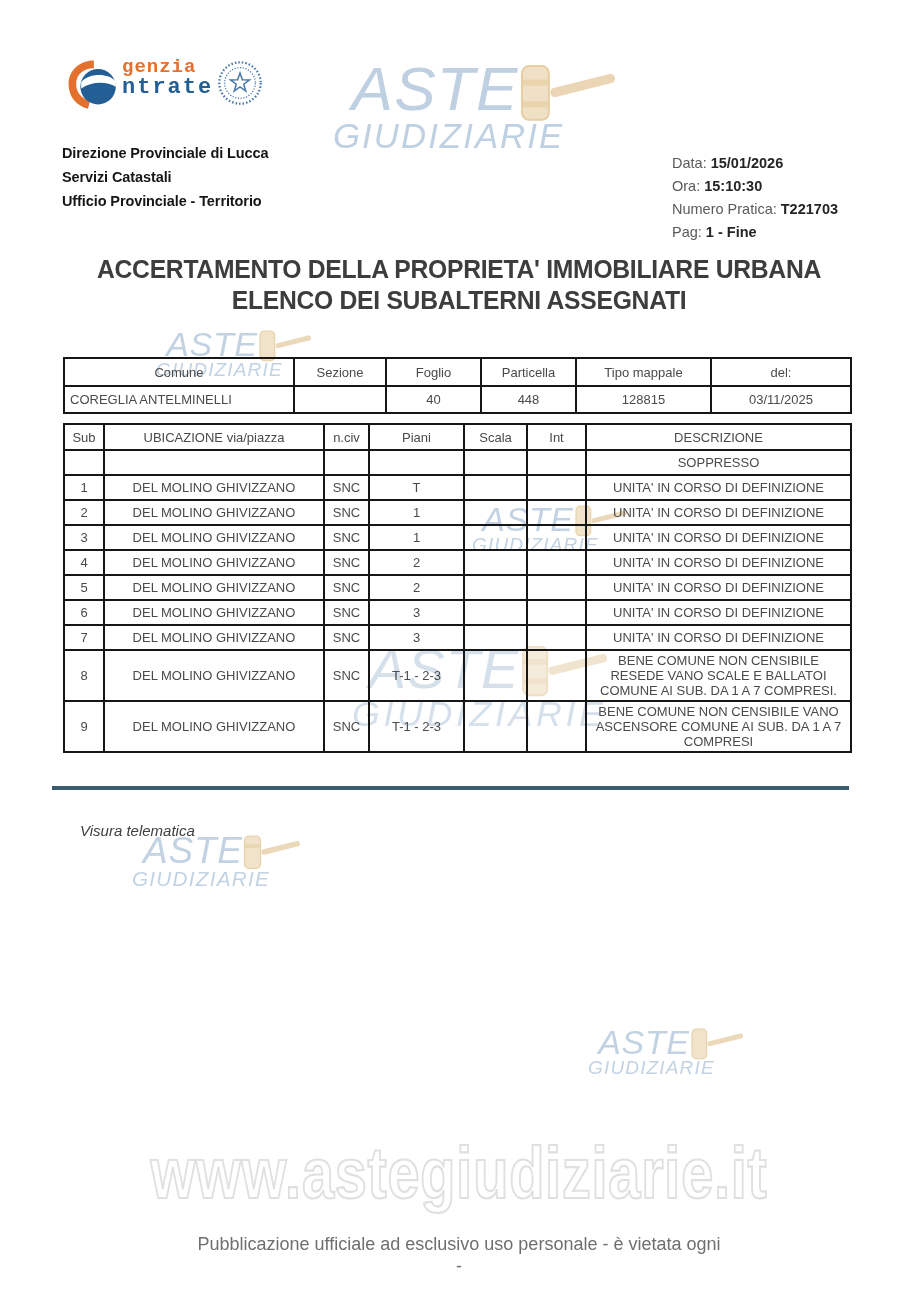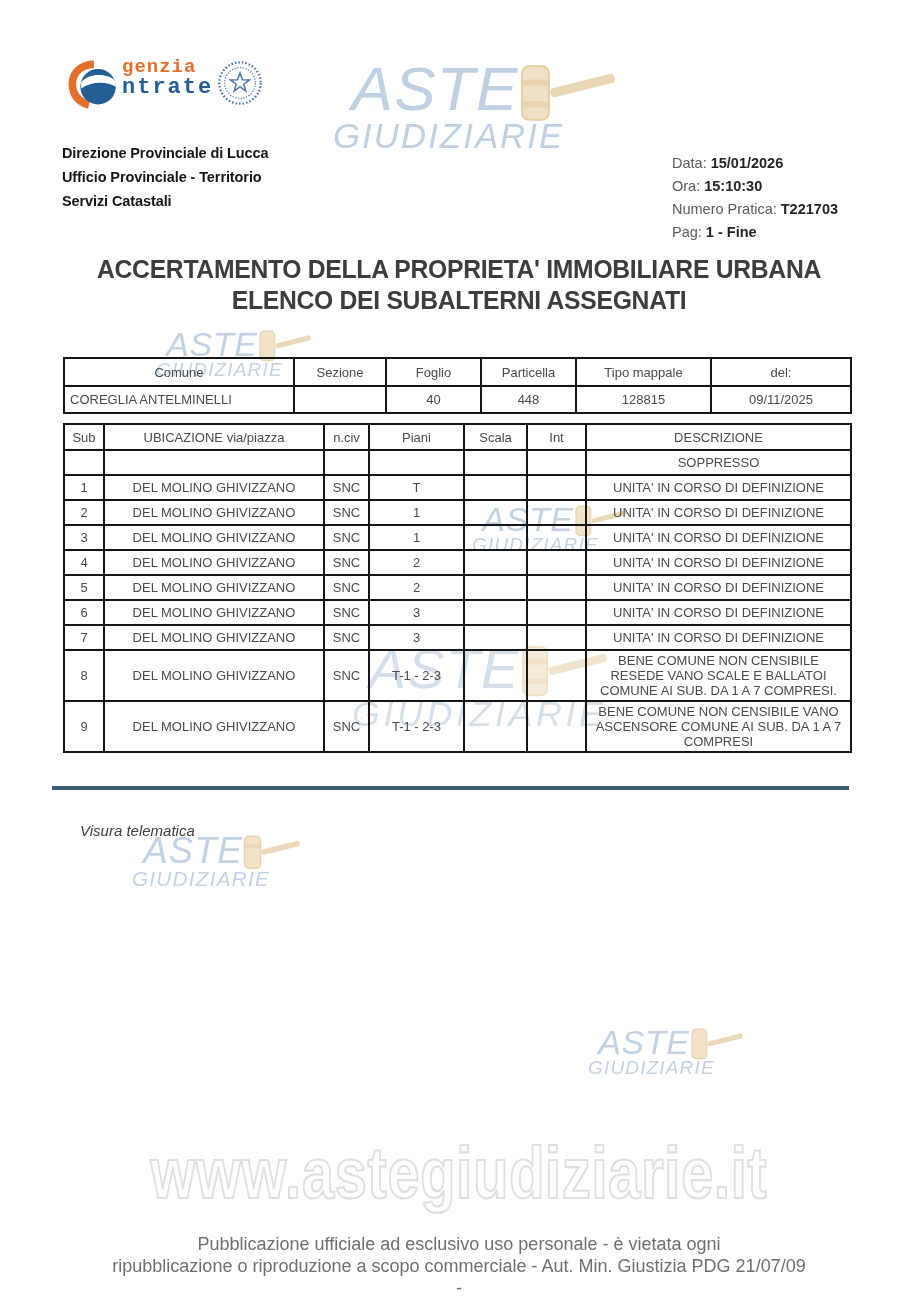--- a/index.html
+++ b/index.html
@@ -148,22 +148,22 @@
     </div>
     <svg class="ag-emblem" viewBox="0 0 60 60">
       <circle cx="30" cy="30" r="27" fill="none" stroke="#4a79ab" stroke-width="3" stroke-dasharray="2 2.6"></circle>
       <circle cx="30" cy="30" r="20" fill="none" stroke="#4a79ab" stroke-width="1.6" stroke-dasharray="1.6 2"></circle>
       <polygon points="30,17 33.1,25.8 42.4,26 34.9,31.6 37.6,40.5 30,35.2 22.4,40.5 25.1,31.6 17.6,26 26.9,25.8" fill="none" stroke="#4a79ab" stroke-width="2"></polygon>
     </svg>
   </div>
 
   <div class="office">
     <div>Direzione Provinciale di Lucca</div>
+    <div>Servizi Catastali</div>
     <div>Ufficio Provinciale - Territorio</div>
-    <div>Servizi Catastali</div>
   </div>
 
   <div class="meta">
     <div><span>Data:</span><b>15/01/2026</b></div>
     <div><span>Ora:</span><b>15:10:30</b></div>
     <div><span>Numero Pratica:</span><b>T221703</b></div>
     <div><span>Pag:</span><b>1 - Fine</b></div>
   </div>
 
   <div class="title">
@@ -190,21 +190,21 @@
         <th>del:</th>
       </tr>
     </thead>
     <tbody>
         <tr>
           <td>COREGLIA ANTELMINELLI</td>
           <td></td>
           <td>40</td>
           <td>448</td>
           <td>128815</td>
-          <td>09/11/2025</td>
+          <td>03/11/2025</td>
         </tr>
       </tbody>
   </table>
 
   <table class="subs">
     <colgroup>
       <col style="width:40px">
         <col style="width:220px">
         <col style="width:45px">
         <col style="width:95px">
@@ -315,17 +315,16 @@
           <td>BENE COMUNE NON CENSIBILE VANO ASCENSORE COMUNE AI SUB. DA 1 A 7 COMPRESI</td>
         </tr>
       </tbody>
   </table>
 
   <div class="rule"></div>
   <div class="visura">Visura telematica</div>
 
   <div class="footer">
     <div>Pubblicazione ufficiale ad esclusivo uso personale - è vietata ogni</div>
-    <div>ripubblicazione o riproduzione a scopo commerciale - Aut. Min. Giustizia PDG 21/07/09</div>
     <div>-</div>
   </div>
 
 </div>
 
 </body></html>

